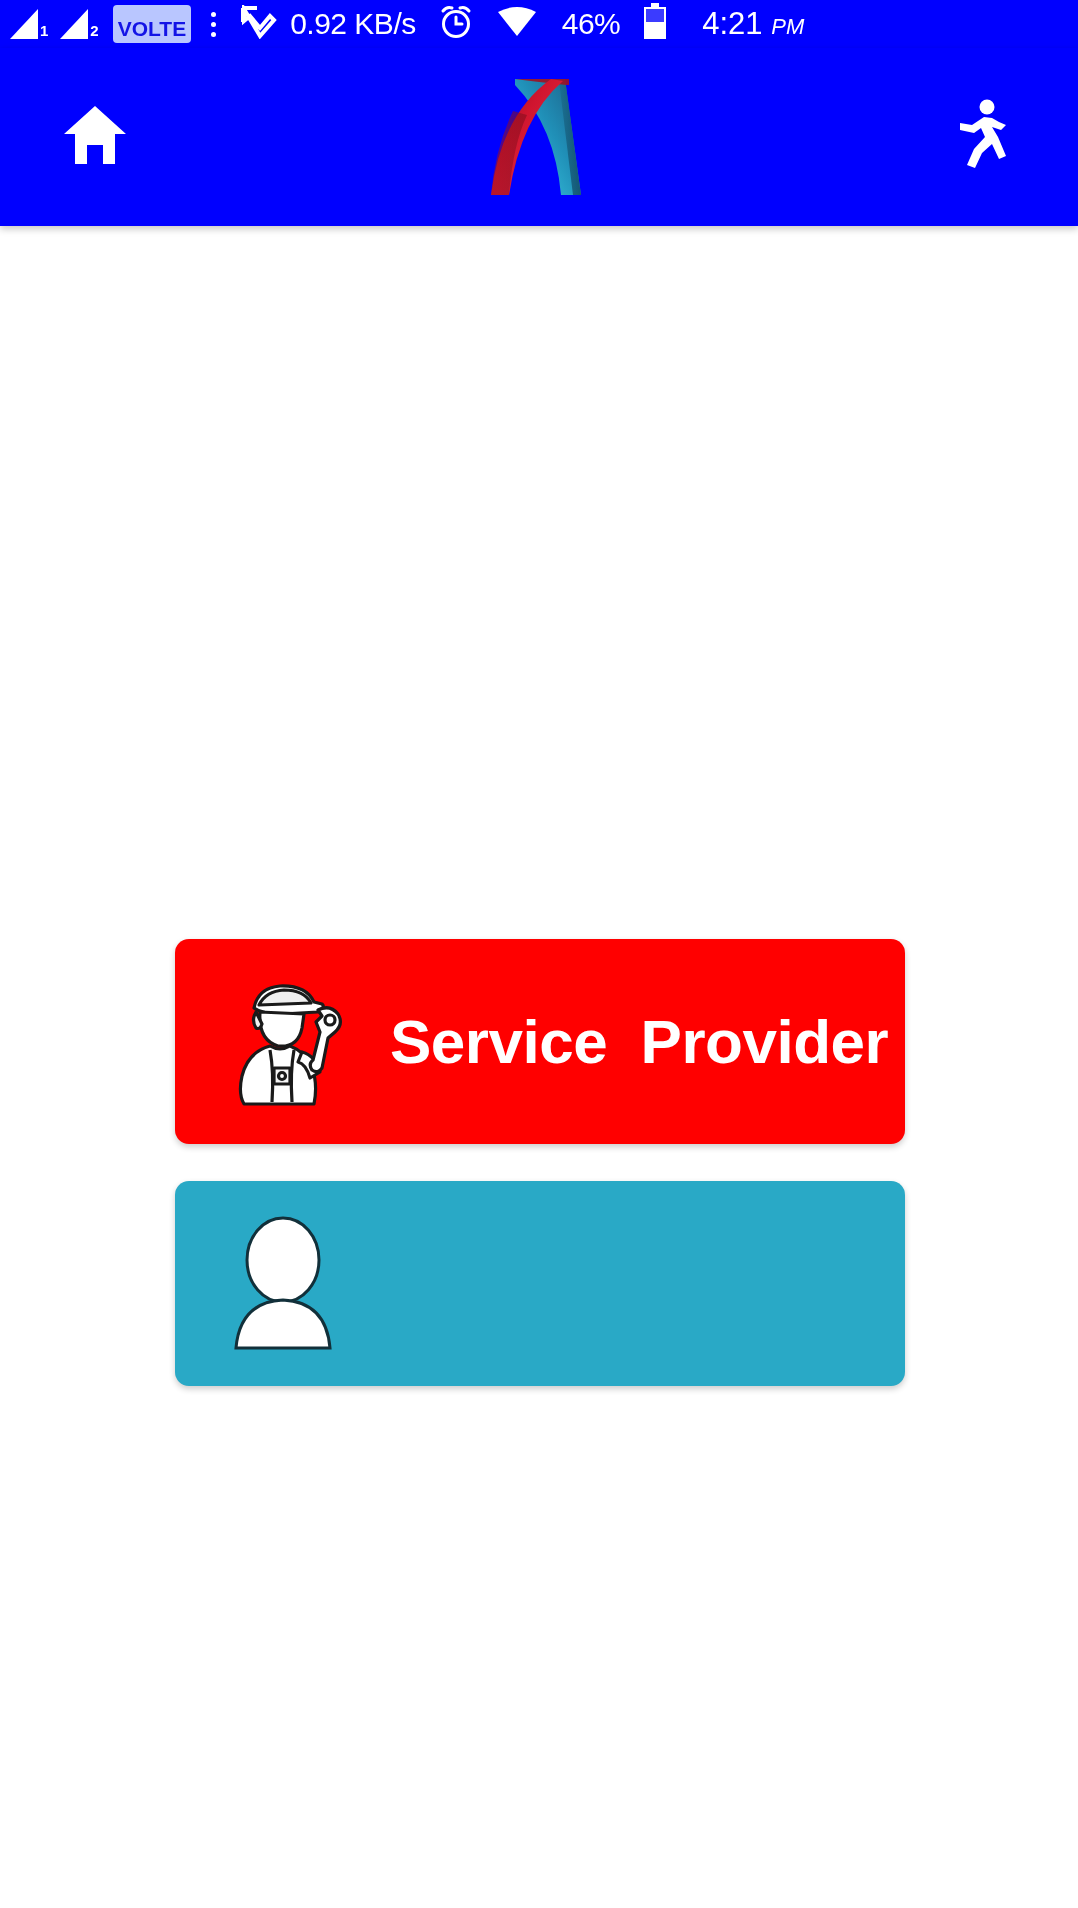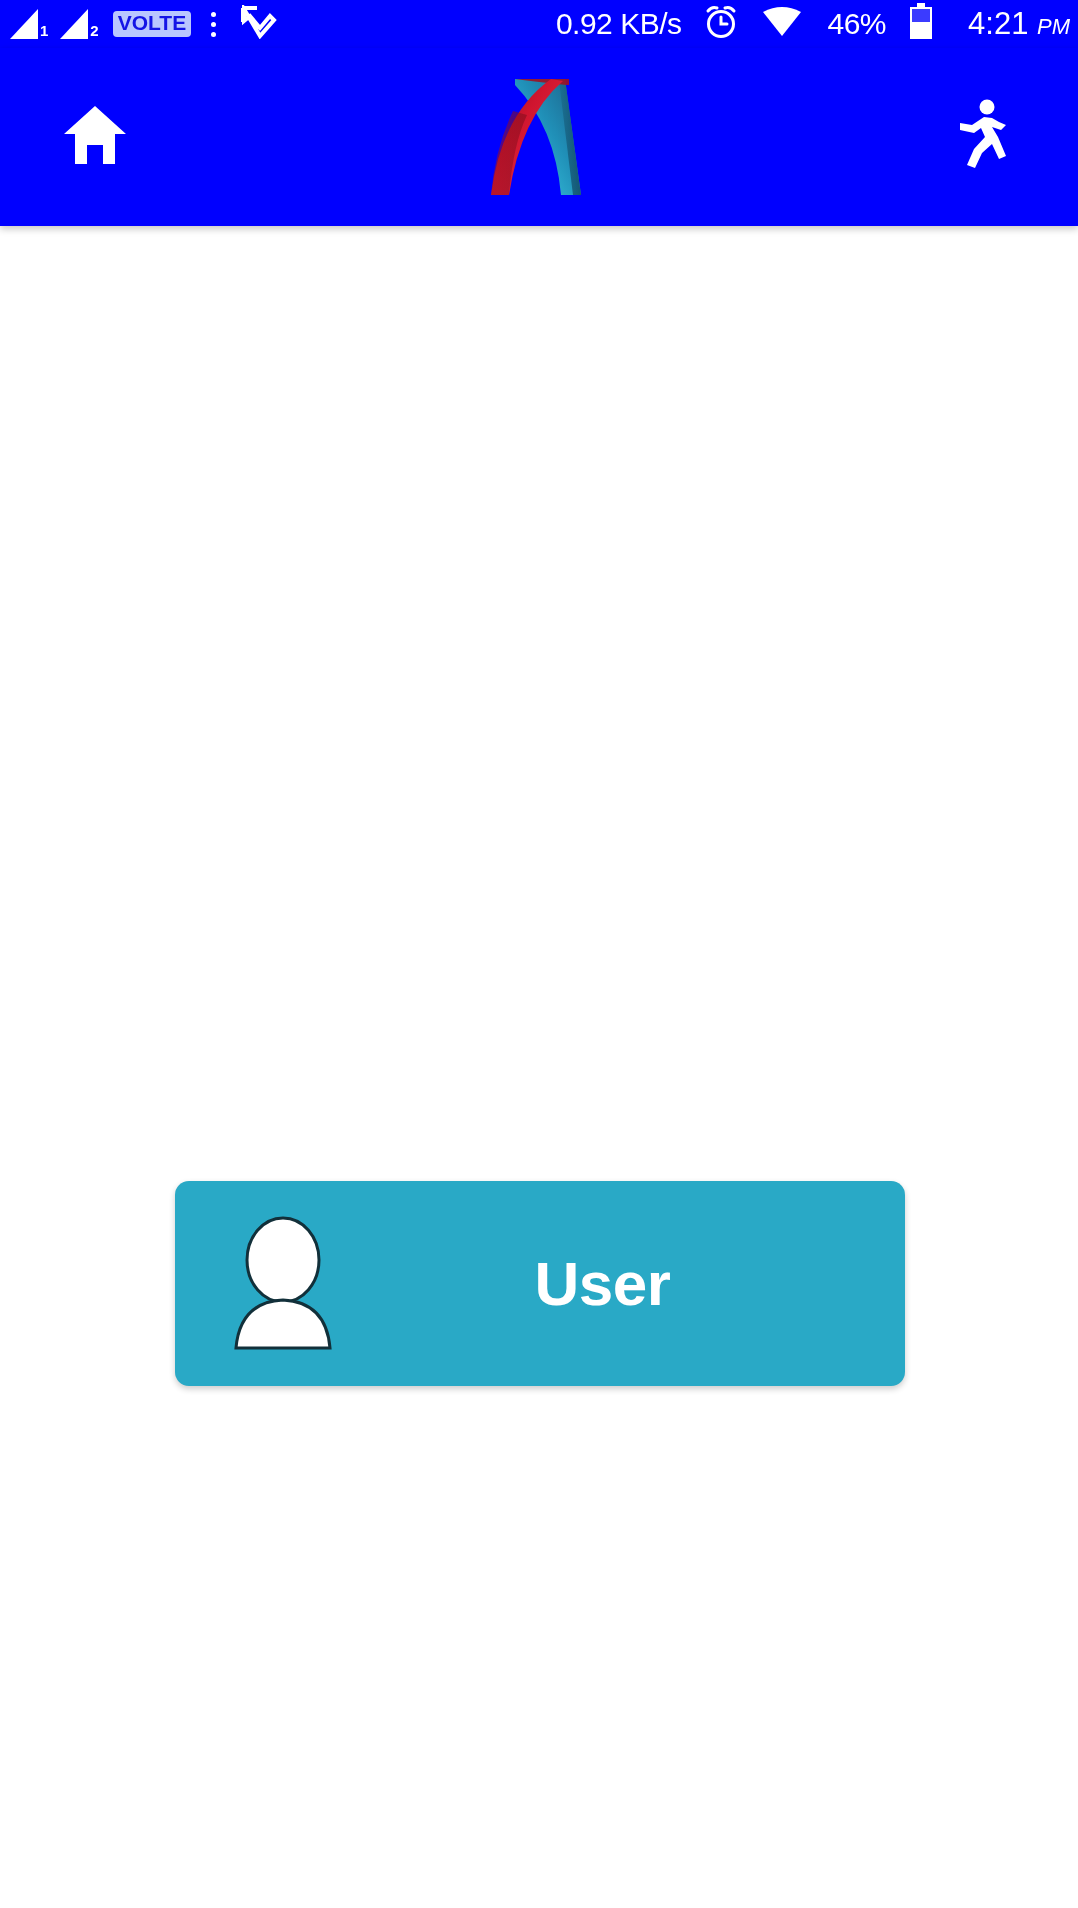--- a/index.html
+++ b/index.html
@@ -53,21 +53,21 @@
     margin-bottom: 1px;
     font-weight: 700;
     color: #ffffff;
   }
   .volte-badge {
     background: #b9c6ff;
     color: #1414e6;
     font-weight: 700;
     font-size: 21px;
     letter-spacing: 0px;
-    padding: 1px 5px 2px 5px;
+    padding: 13px 5px 2px 5px;
     border-radius: 4px;
     line-height: 1.05;
     margin-left: 2px;
     margin-right: 14px;
   }
   .dots-icon {
     display: flex;
     flex-direction: column;
     justify-content: center;
     gap: 5px;
@@ -82,21 +82,21 @@
     background: #ffffff;
   }
   .dl-arrow {
     margin-right: 10px;
     display: block;
   }
   .sb-mid {
     flex: 1;
     display: flex;
     align-items: center;
-    justify-content: flex-end;
+    justify-content: flex-start;
     gap: 22px;
   }
   .net-speed {
     font-size: 30px;
     font-weight: 500;
     color: #ffffff;
     letter-spacing: -0.5px;
     white-space: nowrap;
   }
   .alarm-icon, .wifi-icon, .batt-icon { display: block; }
@@ -329,26 +329,55 @@
         <circle cx="33" cy="8" r="7.5" fill="#ffffff"></circle>
         <path d="M30 18 L18 26 L6 24 L6 31 L20 34 L27 29 L31 38 L20 50 L13 66 L21 69 L28 54 L38 45 L45 60 L52 57 L44 38 L38 28 L47 31 L52 26 L45 23 L38 19 Z" fill="#ffffff"></path>
       </svg>
     </span>
   </div>
 </div>
 
 <div class="content">
 
 
+  <div class="role-btn provider">
+    <span class="role-icon-wrap">
+      <svg width="130" height="140" viewBox="0 0 130 140">
+        <g stroke="#1a1a1a" stroke-width="3.2" stroke-linejoin="round" fill="#ffffff">
+
+          <path d="M36 36 Q40 16 62 14 Q88 13 96 30 L104 32 Q108 36 100 40 L64 42 Q44 42 36 36 Z"></path>
+
+          <path d="M41 33 Q48 19 66 18 Q86 18 93 31 Z" fill="#f0f0f0"></path>
+
+          <path d="M42 40 Q40 68 60 74 Q80 76 84 56 L86 42 Z"></path>
+
+          <path d="M38 40 Q33 48 38 56 Q42 58 44 52 Z" fill="#f2f2f2"></path>
+
+          <path d="M52 74 Q30 80 24 104 Q20 122 26 132 L96 132 Q100 112 94 96 Q88 80 72 74 Q62 80 52 74 Z"></path>
+
+          <path d="M52 78 Q56 100 54 130" fill="none"></path>
+          <path d="M76 78 Q72 100 74 130" fill="none"></path>
+
+          <path d="M56 96 L72 96 L72 112 L56 112 Z" fill="#f5f5f5"></path>
+          <circle cx="64" cy="104" r="3.5" fill="#ffffff"></circle>
+
+          <path d="M84 80 Q98 84 102 100 L92 106 Q88 92 80 90 Z"></path>
+
+          <path d="M98 50 L104 44 L100 38 Q112 32 120 42 Q126 52 117 60 L110 66 L104 96 Q100 102 94 98 Q90 92 95 88 L102 60 Z"></path>
+          <circle cx="112" cy="48" r="5" fill="#ffffff"></circle>
+        </g>
+      </svg>
+    </span>
+    <span class="role-label">Service  Provider</span>
+  </div>
 
   <div class="role-btn user">
     <span class="role-icon-wrap">
       <svg width="130" height="136" viewBox="0 0 130 136">
         <g fill="#ffffff" stroke="#12303a" stroke-width="3">
           <ellipse cx="65" cy="44" rx="36" ry="42"></ellipse>
           <path d="M18 132 Q22 86 65 84 Q108 86 112 132 Z"></path>
         </g>
       </svg>
     </span>
-    <span class="role-label">User</span>
   </div>
 
 </div>
 
 </body></html>

